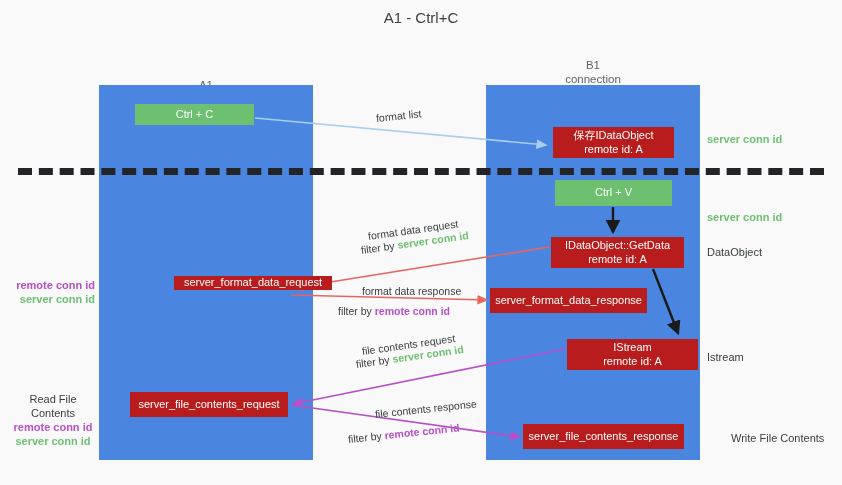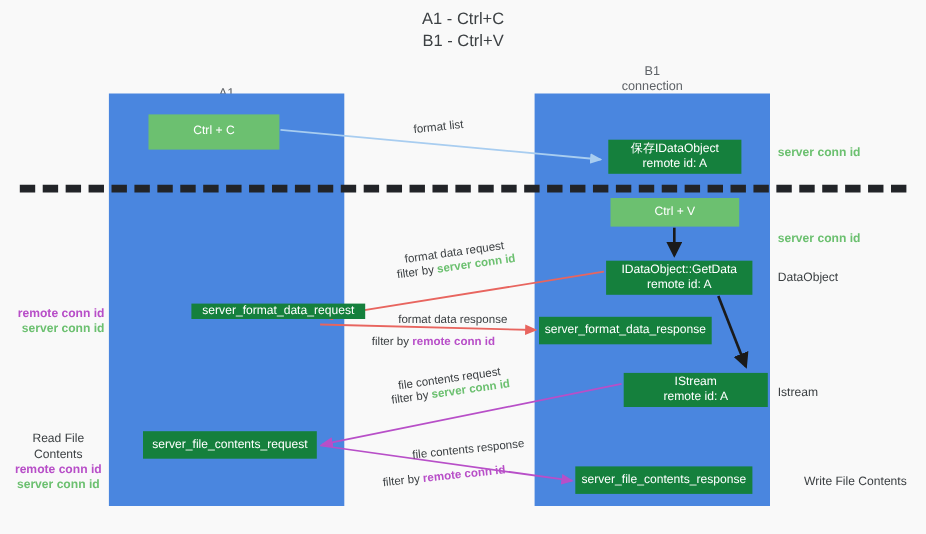--- a/index.html
+++ b/index.html
@@ -41,24 +41,24 @@
   
   .box{
     box-sizing:border-box;
     display:flex;flex-direction:column;
     align-items:center;justify-content:center;
     text-align:center;
     font-size:11px;line-height:13.5px;
     color:#ffffff;
   }
   .box.green{background:#6cc070;}
-  .box.orange{background:#15803d;}
+  .box.orange{background:#b91c1c;}
   .box .l2{display:block;}
 
-  #box-ctrlc{left:135px;top:104px;width:119px;height:32px;}
+  #box-ctrlc{left:135px;top:104px;width:119px;height:21px;}
   #box-ctrlv{left:555px;top:180px;width:117px;height:26px;}
   #box-save-idataobject{left:553px;top:127px;width:121px;height:31px;}
   #box-getdata{left:551px;top:237px;width:133px;height:31px;}
   #box-fmt-resp{left:490px;top:288px;width:157px;height:25px;}
   #box-istream{left:567px;top:339px;width:131px;height:31px;}
   #box-file-resp{left:523px;top:424px;width:161px;height:25px;align-items:center;}
   #box-fmt-req{left:130px;top:276px;width:158px;height:14px;margin-left:44px;}
   #box-file-req{left:130px;top:392px;width:158px;height:25px;}
 
   
@@ -93,21 +93,20 @@
 
   svg#wires{position:absolute;left:0;top:0;width:842px;height:485px;pointer-events:none;}
 </style>
 </head>
 <body>
 
 <div id="stage">
 
   <div class="abs" id="title">
     <div>A1 - Ctrl+C</div>
-    <div>B1 - Ctrl+V</div>
   </div>
 
   <div class="abs lane-head" id="head-a1">
     <div>A1</div>
     <div>remote</div>
   </div>
   <div class="abs lane-head" id="head-b1">
     <div>B1</div>
     <div>connection</div>
   </div>

